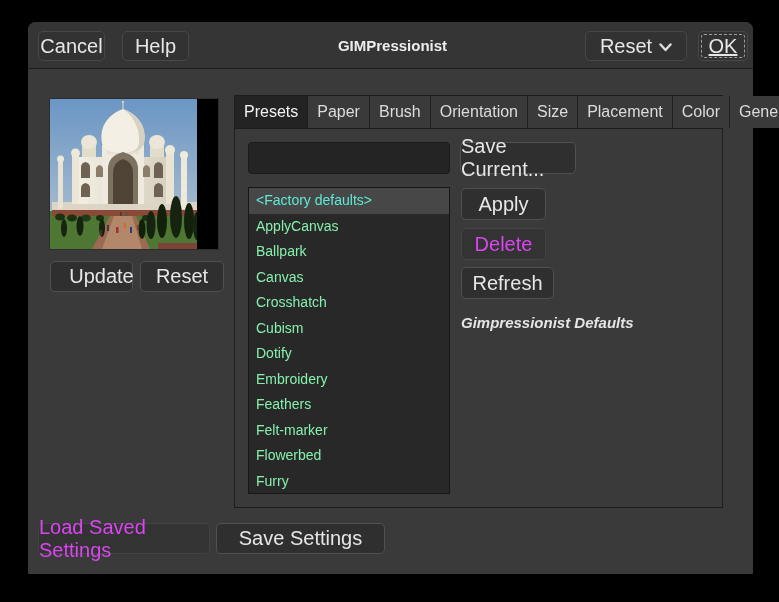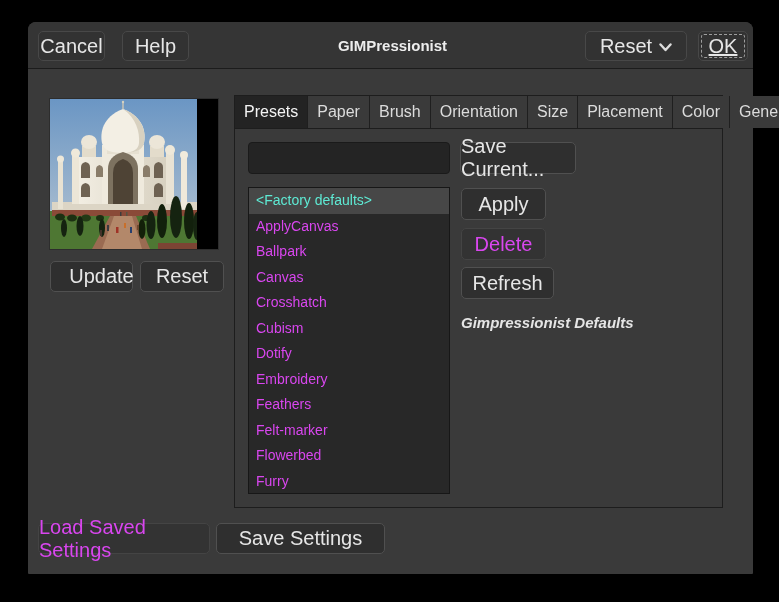--- a/index.html
+++ b/index.html
@@ -78,21 +78,21 @@
     font-family: "Liberation Sans", sans-serif;
   }
   .btn-save-current { left: 225px; top: 46px; width: 116px; height: 32px; }
 
   .preset-list {
     position: absolute; left: 13px; top: 91px; width: 202px; height: 307px;
     background: #282828; border: 1px solid #171717; overflow: hidden;
   }
   .preset-row {
     height: 25.5px; line-height: 25.5px; padding-left: 7px;
-    font-size: 14px; color: #d946ef; cursor: default; white-space: nowrap;
+    font-size: 14px; color: #86efac; cursor: default; white-space: nowrap;
   }
   .preset-row.selected { background: #474747; color: #5eead4; }
 
   .btn-apply   { left: 226px; top: 92px;  width: 85px; height: 32px; }
   .btn-delete  { left: 226px; top: 132px; width: 85px; height: 32px; }
   .btn-refresh { left: 226px; top: 171px; width: 93px; height: 32px; }
   .preset-desc {
     position: absolute; left: 226px; top: 218px;
     font-size: 15px; font-style: italic; color: #e5e5e5; white-space: nowrap; font-weight: bold;
   }

